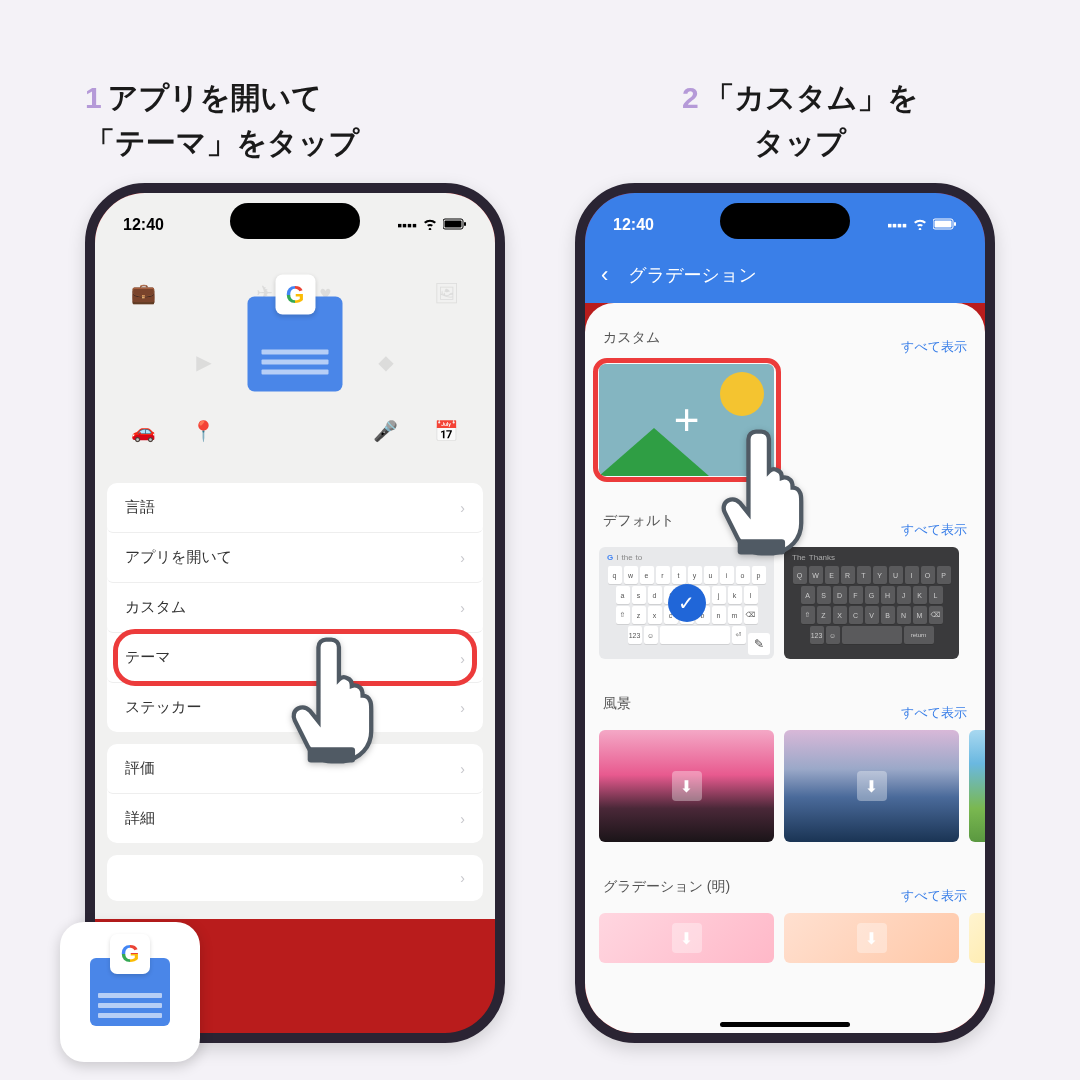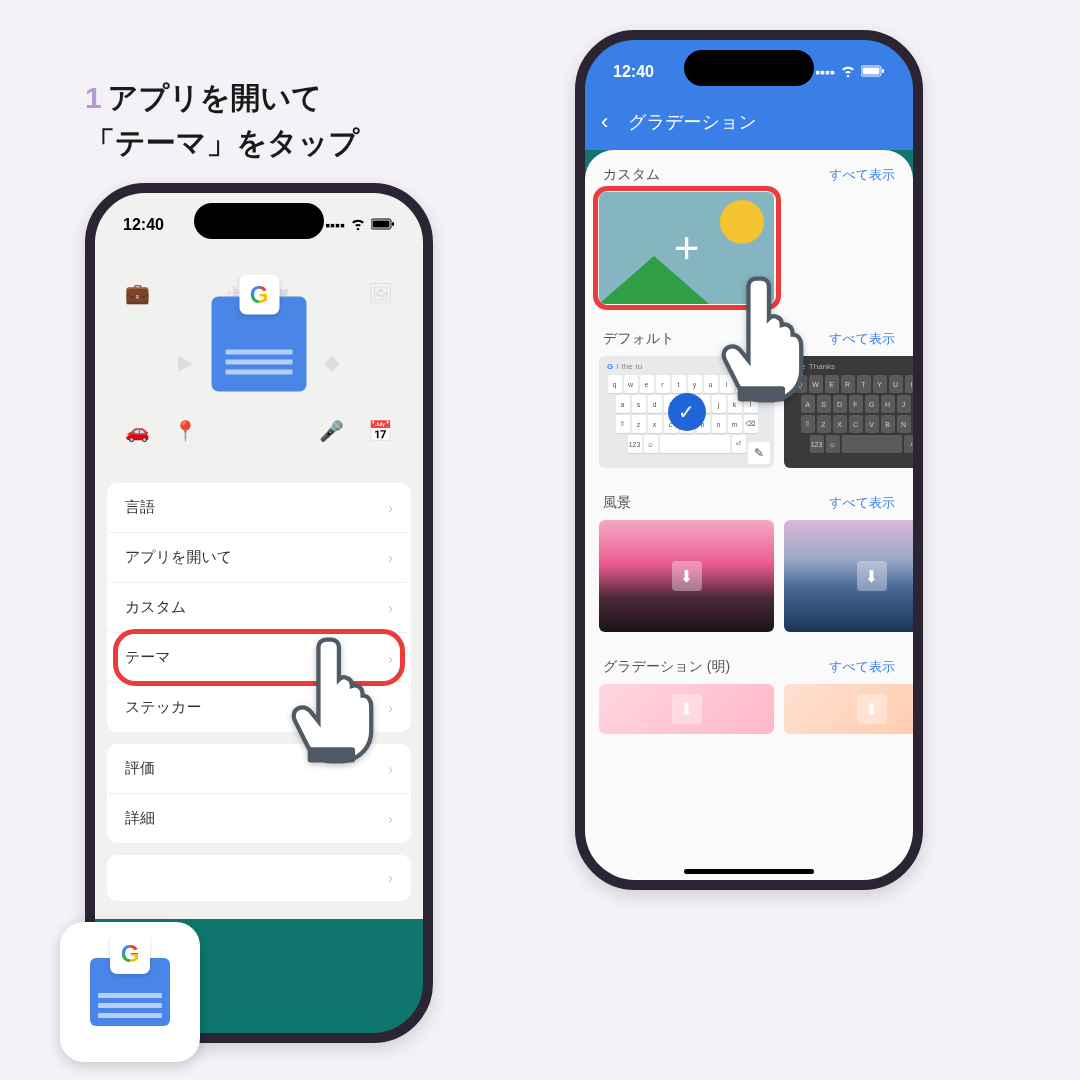--- a/index.html
+++ b/index.html
@@ -23,23 +23,23 @@
       font-weight: 700;
       color: #1a1a1a;
       margin-bottom: 18px;
       line-height: 1.5;
       white-space: pre-line;
     }
     .col2 .heading { text-align: center; }
     .step-num { color: #b59ad8; margin-right: 6px; }
 
     .phone {
-      width: 348px;
+      width: 420px;
       height: 860px;
-      background: #0f766e;
+      background: #b91c1c;
       border: 10px solid #2a2433;
       border-radius: 60px;
       position: relative;
       overflow: hidden;
       box-shadow: 0 6px 18px rgba(0,0,0,.15);
     }
     .phone::before {
       content: "";
       position: absolute;
       top: 10px;
@@ -163,21 +163,21 @@
     }
     .p2-body { background: #fafafa; height: calc(100% - 110px); overflow: hidden; border-radius: 29px; }
     .sec-head {
       display: flex;
       justify-content: space-between;
       align-items: center;
       padding: 16px 18px 8px;
       font-size: 14px;
       color: #555;
     }
-    .show-all { color: #3a7fe8; font-size: 13px; }
+    .show-all { color: #3a7fe8; font-size: 13px; margin-top: 19px; }
     .theme-row { display: flex; gap: 10px; padding: 0 14px 10px; }
     .tcard {
       width: 175px; height: 112px;
       border-radius: 6px;
       background: #ddd;
       position: relative;
       overflow: hidden;
       flex-shrink: 0;
     }
     .custom-tile {
@@ -360,20 +360,24 @@
       <div class="hand" style="left:190px; top:438px;">
         <svg viewBox="0 0 100 130">
             <path d="M42 8c4 0 7 3 7 7v30c2-2 5-3 8-1 3 1 4 4 4 7 3-1 6 0 8 2 2 2 2 5 2 7 3 0 6 2 7 5 1 2 1 5 1 8v20c0 14-10 26-26 28H42c-10 0-18-6-22-14l-12-24c-2-4-1-9 3-11 4-2 8-1 11 2l8 10V15c0-4 3-7 7-7z" fill="#fff" stroke="#505a64" stroke-width="4"></path>
             <rect x="20" y="108" width="44" height="14" rx="3" fill="#505a64"></rect>
           </svg>
       </div>
     </div>
   </div>
 
   <div class="col col2">
+    <div class="heading">
+      <span class="step-num">2</span><span>「カスタム」を
+タップ</span>
+    </div>
 
     <div class="phone">
       <div class="status-bar" style="background:#3a7fe8; color:#fff;">
         <span>12:40</span>
         <span class="status-icons">
           <span>▪▪▪▪</span>
           <span>
             <svg width="16" height="12" viewBox="0 0 16 12">
                 <path d="M8 10a1.3 1.3 0 100 2.6A1.3 1.3 0 008 10zm-3-3l1.5 1.5a2.8 2.8 0 013 0L11 7a5 5 0 00-6 0zM2 4l1.5 1.5a7.2 7.2 0 019 0L14 4a9.5 9.5 0 00-12 0z" fill="#fff"></path>
               </svg>

